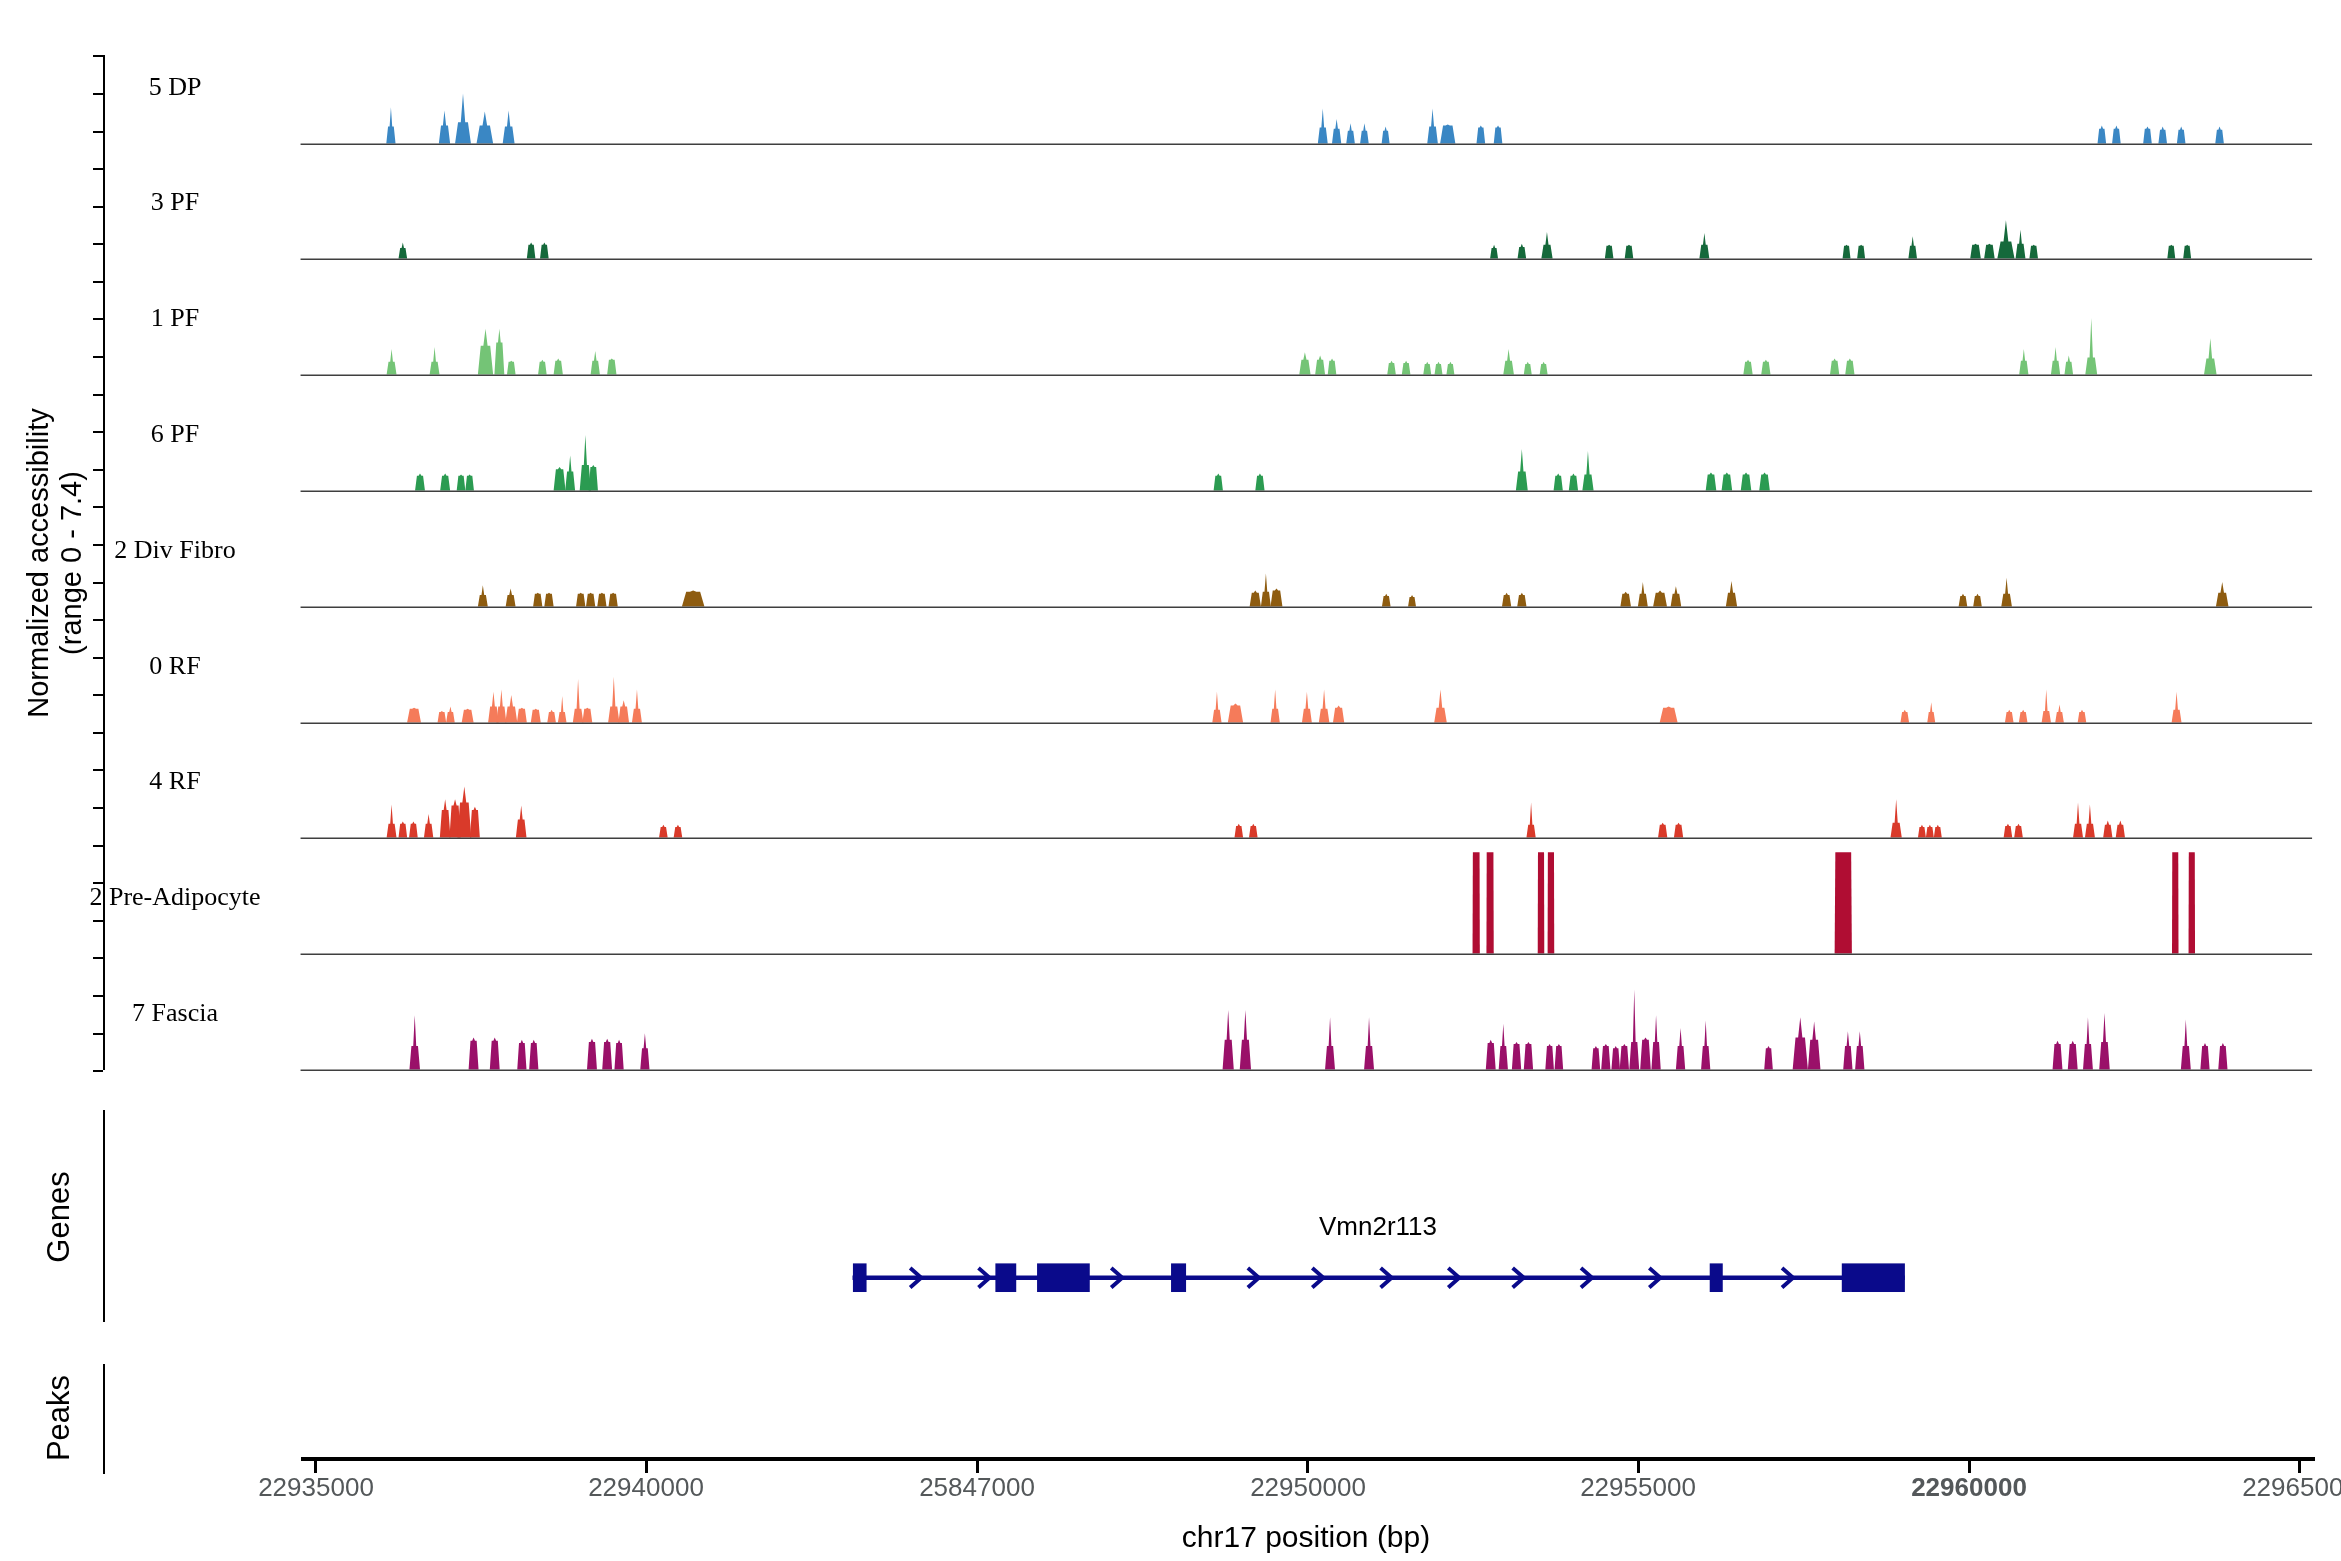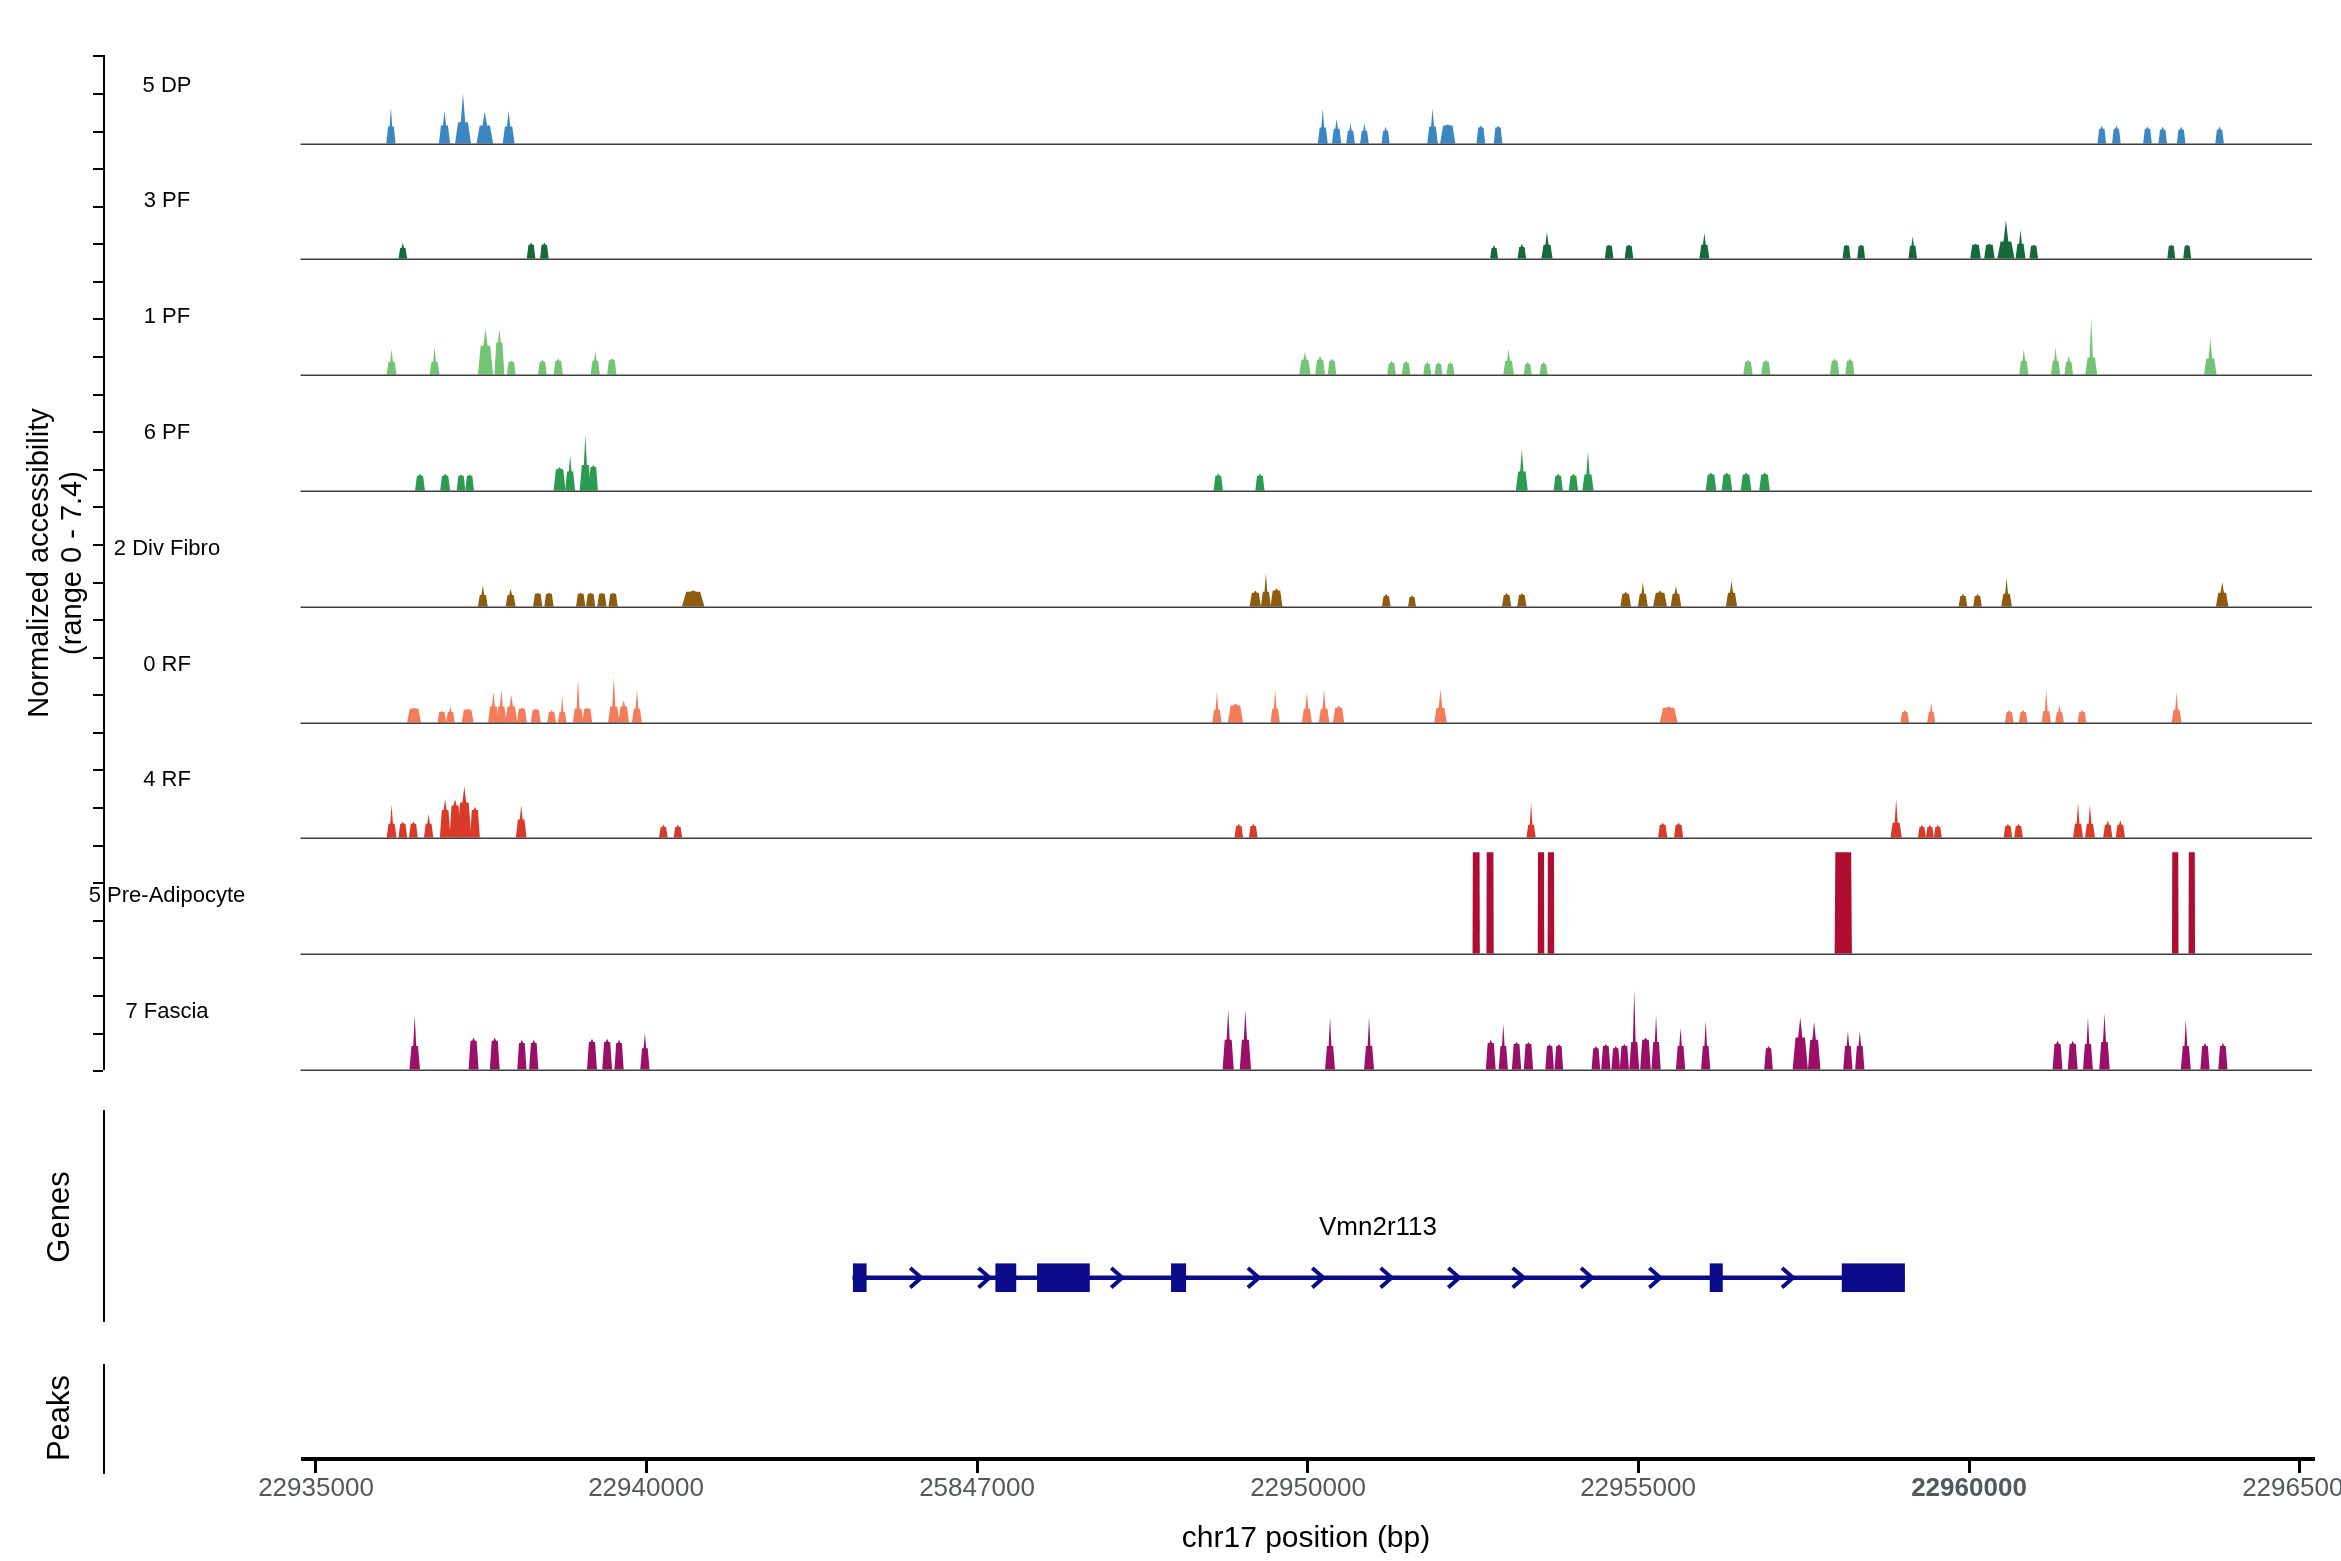--- a/index.html
+++ b/index.html
@@ -1,22 +1,22 @@
 <!DOCTYPE html>
 <html style="font-size:10.4px"><head>
 <meta charset="utf-8">
 <style>
   html,body{margin:0;padding:0;background:#ffffff;}
   #canvas{
     position:relative; width:2342px; height:1561px; overflow:hidden;
     background:#ffffff; font-family:"Liberation Sans", sans-serif;
   }
   .track-label{
-    position:absolute; left:11px; width:312px; text-align:center;
-    font-size:22px; color:#000; white-space:nowrap;
+    position:absolute; left:19px; width:312px; text-align:center;
+    font-size:26px; color:#000; white-space:nowrap;font-family:Liberation Serif, serif;
   }
   .bracket{position:absolute; left:103px; width:0; border-left:2px solid #000;}
   .bracket-tick{position:absolute; left:93px; width:10.4px; height:2px; background:#000;}
   .rot-label{
     position:absolute; transform:translate(-50%,-50%) rotate(-90deg);
     white-space:nowrap; color:#000; text-align:center;
   }
   .ylab{font-size:29px; line-height:33px;}
   .section-lab{font-size:31px;}
   .xtick{position:absolute; width:2.6px; height:11.7px; background:#000; top:1461px;}
@@ -238,21 +238,21 @@
         <polygon points="2960.4,176.0 2962.7,159.6 2964.8,159.6 2966.5,156.3 2968.2,159.6 2970.3,159.6 2972.6,176.0" fill="#d93a2a"></polygon>
         <polygon points="2972.6,176.0 2974.9,159.6 2977.0,159.6 2978.7,156.3 2980.4,159.6 2982.5,159.6 2984.8,176.0" fill="#d93a2a"></polygon>
         <polygon points="3079.9,176.0 3082.4,158.0 3084.6,158.0 3086.5,154.7 3088.3,158.0 3090.6,158.0 3093.1,176.0" fill="#d93a2a"></polygon>
         <polygon points="3096.1,176.0 3098.6,158.0 3100.9,158.0 3102.7,154.7 3104.6,158.0 3106.8,158.0 3109.4,176.0" fill="#d93a2a"></polygon>
         <polygon points="3186.6,176.0 3189.5,154.7 3192.1,154.7 3194.2,121.9 3196.4,154.7 3199.0,154.7 3201.9,176.0" fill="#d93a2a"></polygon>
         <polygon points="3204.9,176.0 3207.8,154.7 3210.4,154.7 3212.5,125.2 3214.7,154.7 3217.3,154.7 3220.2,176.0" fill="#d93a2a"></polygon>
         <polygon points="3232.9,176.0 3235.6,156.3 3238.0,156.3 3240.0,149.8 3242.0,156.3 3244.4,156.3 3247.1,176.0" fill="#d93a2a"></polygon>
         <polygon points="3252.2,176.0 3254.9,156.3 3257.3,156.3 3259.3,149.8 3261.3,156.3 3263.7,156.3 3266.4,176.0" fill="#d93a2a"></polygon>
         <line x1="462" x2="3554" y1="177" y2="177" stroke="#3f3f3f" stroke-width="2.4"></line>
       </svg>
-      <div class="track-label" style="top: 882px;">5 Pre-Adipocyte</div>
+      <div class="track-label" style="top: 882px;">2 Pre-Adipocyte</div>
       <svg width="2342" height="116" viewBox="0 0 3600 178" style="top: 839px;">
         <polygon points="2263.5,176.0 2264.0,20.2 2274.3,20.2 2274.7,176.0" fill="#b00d33"></polygon>
         <polygon points="2284.9,176.0 2285.3,20.2 2295.6,20.2 2296.1,176.0" fill="#b00d33"></polygon>
         <polygon points="2363.7,176.0 2364.1,20.2 2373.4,20.2 2373.8,176.0" fill="#b00d33"></polygon>
         <polygon points="2378.9,176.0 2379.3,20.2 2388.7,20.2 2389.1,176.0" fill="#b00d33"></polygon>
         <polygon points="2820.1,176.0 2821.2,20.2 2845.5,20.2 2846.6,176.0" fill="#b00d33"></polygon>
         <polygon points="3338.7,176.0 3339.1,20.2 3348.3,20.2 3348.7,176.0" fill="#b00d33"></polygon>
         <polygon points="3364.1,176.0 3364.5,20.2 3373.7,20.2 3374.1,176.0" fill="#b00d33"></polygon>
         <line x1="462" x2="3554" y1="177" y2="177" stroke="#3f3f3f" stroke-width="2.4"></line>
       </svg>

